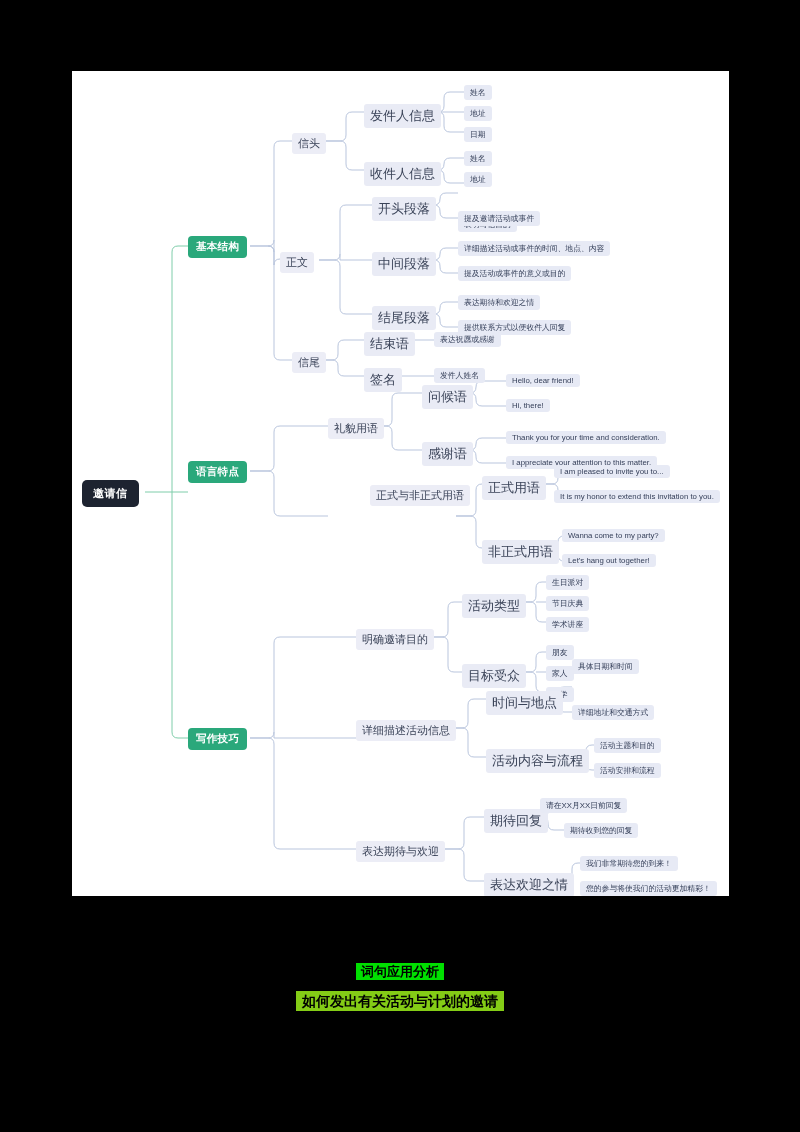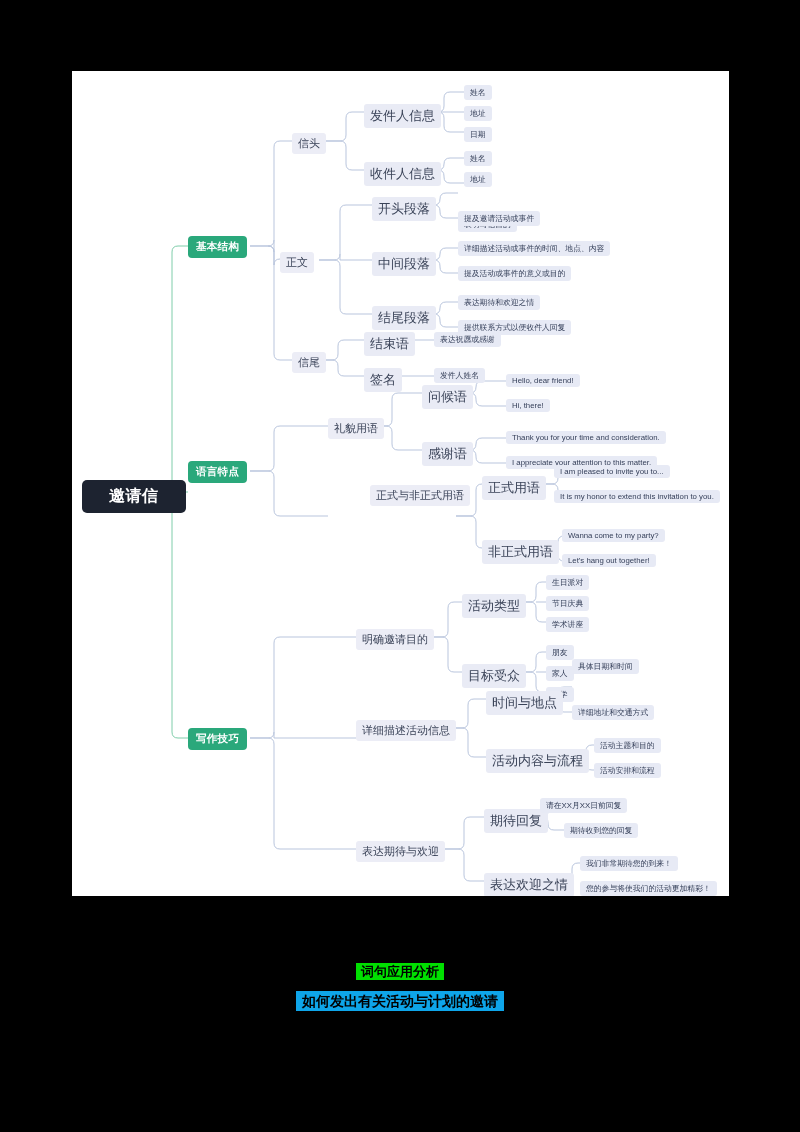--- a/index.html
+++ b/index.html
@@ -13,21 +13,21 @@
   }
   #mapsvg{position:absolute;left:0;top:0;width:657px;height:825px;}
   .node{
     position:absolute;box-sizing:border-box;white-space:nowrap;
     display:flex;align-items:center;
   }
   .node span{display:block;width:100%;}
   
   .n-root{
     background:#1d2330;color:#ffffff;border-radius:5px;
-    font-size:16px;font-weight:bold;padding:6px 27px;
+    font-size:11px;font-weight:bold;padding:6px 11px;
     letter-spacing:.5px;
   }
   
   .n-br{
     background:#2aa87b;color:#ffffff;border-radius:4px;
     font-size:10.5px;font-weight:bold;padding:4px 8px;letter-spacing:.3px;
   }
   
   .n-l2{
     background:#ecedf6;color:#3a4358;border-radius:3px;
@@ -47,21 +47,21 @@
     position:absolute;text-align:center;white-space:nowrap;
     font-weight:bold;color:#000;
   }
   #cap-green{
     left:0;right:0;top:963px;font-size:13px;
   }
   #cap-green span{background:#00e000;padding:1px 5px;}
   #cap-yellow{
     left:0;right:0;top:993px;font-size:14px;
   }
-  #cap-yellow span{background:#0ea5e9;padding:2px 6px;}
+  #cap-yellow span{background:#84cc16;padding:2px 6px;}
 </style>
 </head>
 <body>
 
 <div id="canvas">
 
   <svg id="mapsvg" viewBox="0 0 657 825" xmlns="http://www.w3.org/2000/svg">
     <g fill="none" stroke="#b9c5dd" stroke-width="1">
 
       <g stroke="#7fcdaa">

